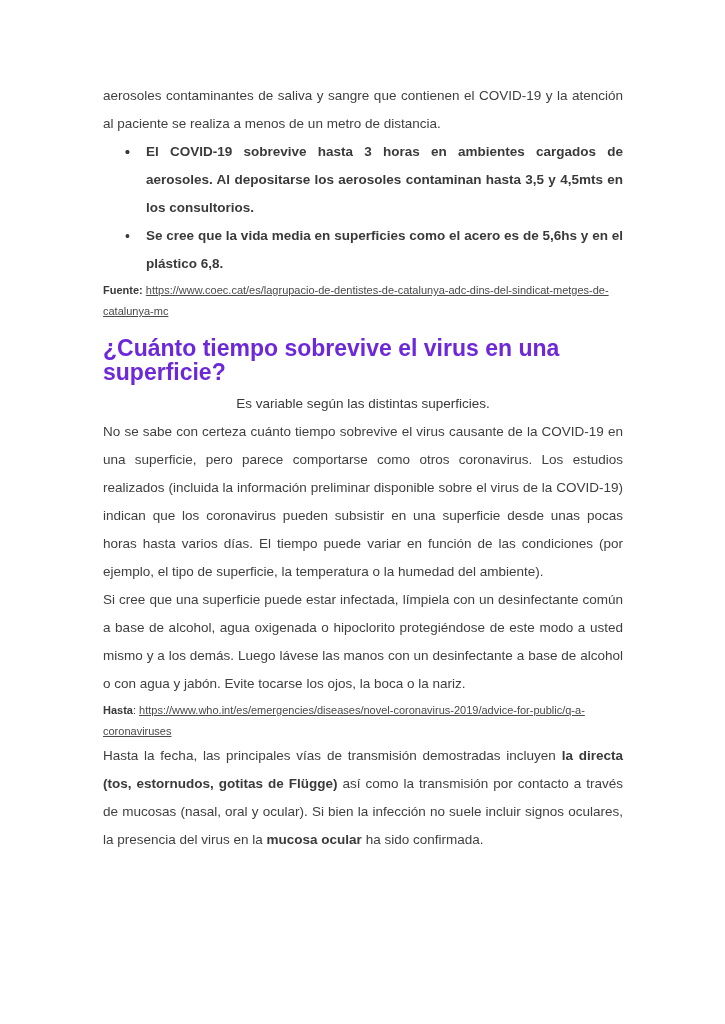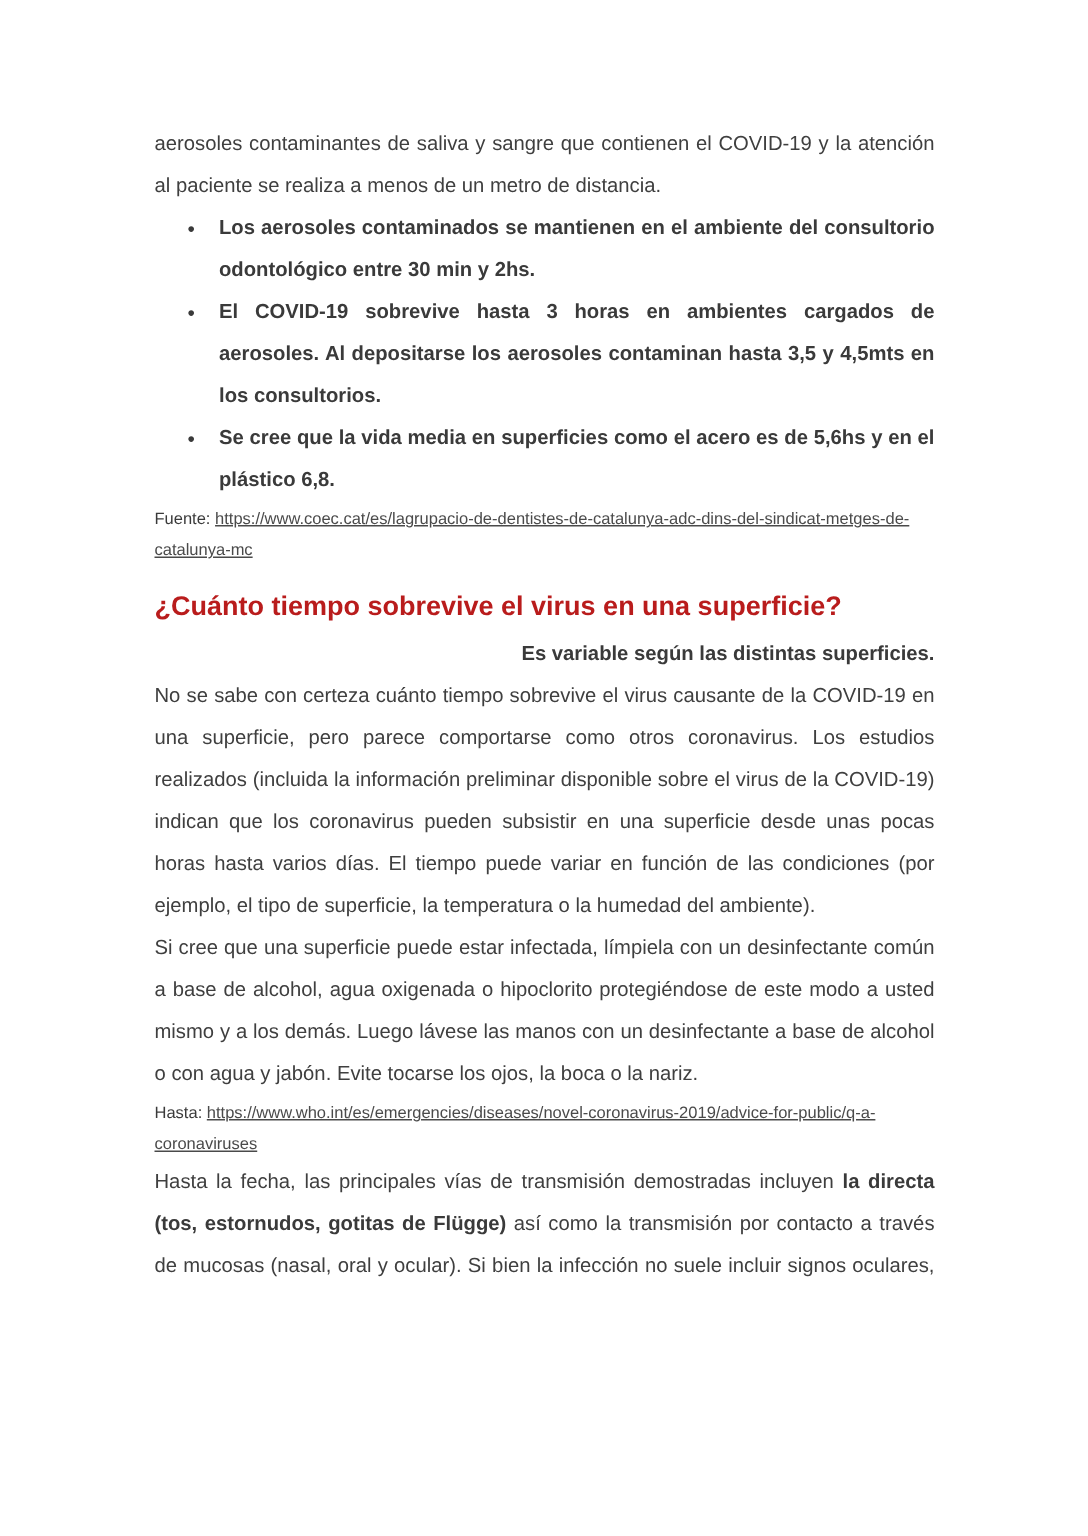--- a/index.html
+++ b/index.html
@@ -23,22 +23,22 @@
     margin: 0;
     font-size: 13.5px;
     line-height: 28px;
     text-align: justify;
     color: #3f3f3f;
   }
   .lead-par {
     margin: 0;
     font-size: 13.5px;
     line-height: 28px;
-    font-weight: bold;
-    text-align: right;
+    font-weight: normal;
+    text-align: center;
     color: #3a3a3a;
   }
   ul.bullet-list {
     margin: 0;
     padding: 0 0 0 43px;
     list-style: none;
   }
   ul.bullet-list li {
     position: relative;
     font-size: 13.5px;
@@ -56,53 +56,52 @@
   }
   .source-line {
     margin: 2px 0 0 0;
     font-size: 11px;
     line-height: 21px;
     color: #3f3f3f;
     text-align: left;
     overflow-wrap: break-word;
   }
   .source-line .source-label {
-    font-weight: normal;
+    font-weight: bold;
     color: #3a3a3a;
     margin-top: 20px;
   }
   .source-line a {
     color: #4a4a4a;
     text-decoration: underline;
     overflow-wrap: break-word;
   }
   h2.section-heading {
     margin: 14px 0 6px 0;
-    font-size: 18px;
+    font-size: 23px;
     line-height: 24px;
     font-weight: bold;
-    color: #b91c1c;
+    color: #6d28d9;
     text-align: left;
   }
   .inline-bold {
     font-weight: bold;
     color: #3a3a3a;
   }
 </style>
 </head>
 <body>
 
 <div class="page">
 
   <p class="body-par">aerosoles contaminantes de saliva y sangre que contienen el COVID-19 y la atención al paciente se realiza a menos de un metro de distancia.</p>
 
   <ul class="bullet-list">
     <li>
       <span class="bullet-dot">•</span>
-      <span>Los aerosoles contaminados se mantienen en el ambiente del consultorio odontológico entre 30 min y 2hs.</span>
     </li>
     <li>
       <span class="bullet-dot">•</span>
       <span>El COVID-19 sobrevive hasta 3 horas en ambientes cargados de aerosoles.  Al depositarse los aerosoles contaminan hasta 3,5 y 4,5mts en los consultorios.</span>
     </li>
     <li>
       <span class="bullet-dot">•</span>
       <span>Se cree que la vida media en superficies como el acero es de 5,6hs y en el plástico 6,8.</span>
     </li>
   </ul>

